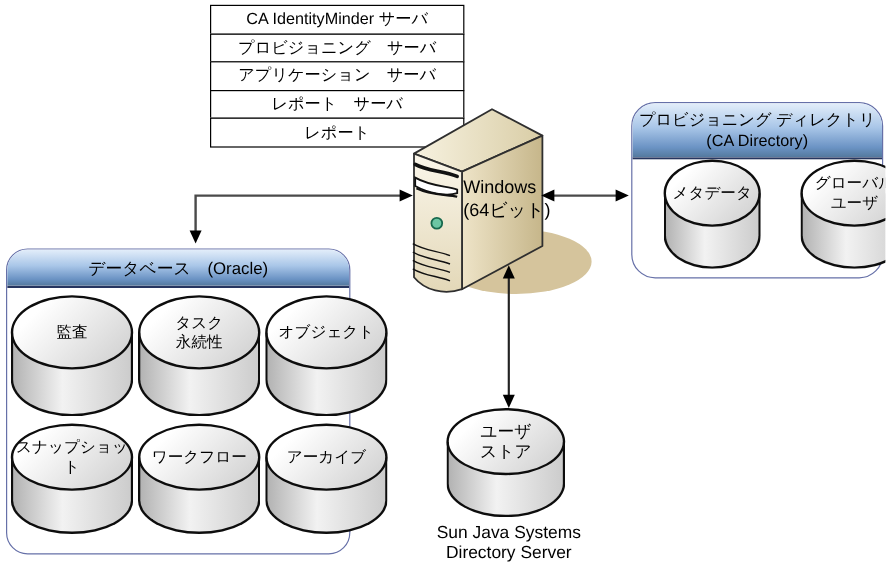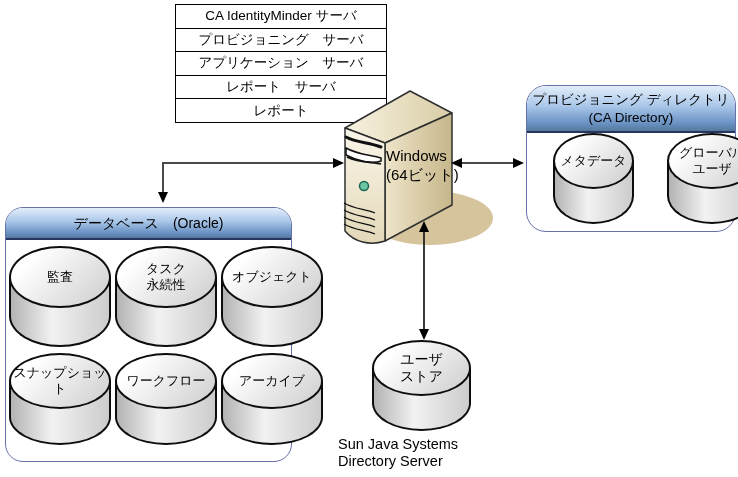--- a/index.html
+++ b/index.html
@@ -19,21 +19,21 @@
   #prov-box{left:526px;top:85px;width:210px;height:147px;border-radius:20px;}
   #prov-box .group-header{height:45px;border-radius:19px 19px 0 0;font-size:13.5px;}
 
   
   .cyl{position:absolute;}
   .cyl-top{position:absolute;left:0;top:0;width:100%;height:var(--eh);border:2px solid #0d0d0d;border-radius:50%;background:linear-gradient(135deg,#ffffff 20%,#d0d0d0 95%);box-sizing:border-box;z-index:2;}
   .cyl-body{position:absolute;left:0;right:0;top:calc(var(--eh)/2);bottom:0;border:2px solid #0d0d0d;border-top:none;background:linear-gradient(90deg,#b3b3b3 0%,#f2f2f2 42%,#cccccc 100%);box-sizing:border-box;border-bottom-left-radius:50% calc(var(--eh)/2);border-bottom-right-radius:50% calc(var(--eh)/2);z-index:1;}
   .cyl-label{position:absolute;left:0;right:0;top:0;height:var(--eh);display:flex;align-items:center;justify-content:center;text-align:center;font-size:13px;line-height:1.25;white-space:pre-line;z-index:3;}
 
   
-  .caption{position:absolute;left:338px;top:436px;width:172px;font-size:14.5px;line-height:1.15;}
+  .caption{position:absolute;left:338px;top:436px;width:172px;text-align:center;font-size:14.5px;line-height:1.15;}
 
   
   #server-art{position:absolute;left:330px;top:86px;z-index:4;}
   #arrow-layer{position:absolute;left:0;top:0;z-index:5;pointer-events:none;}
 </style>
 </head>
 <body>
 
 <div id="canvas">
 

